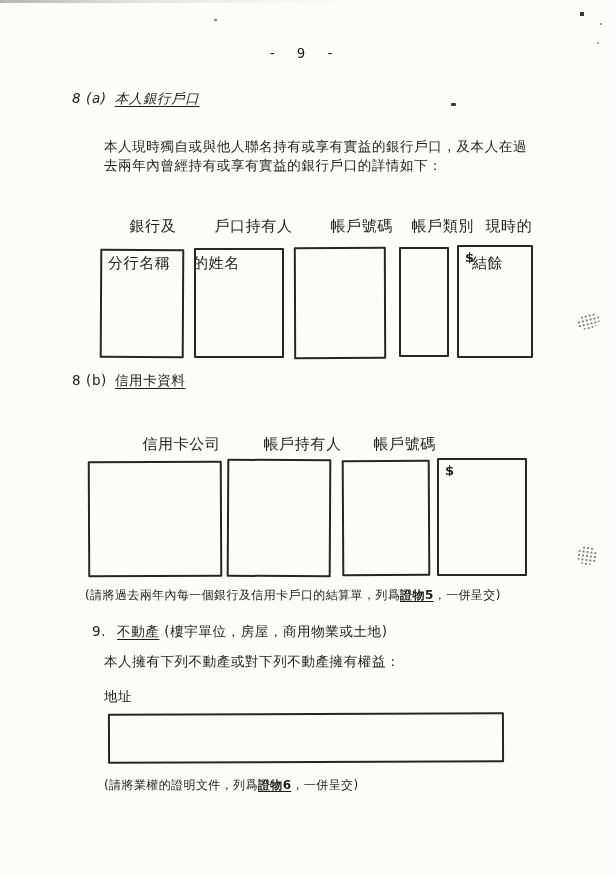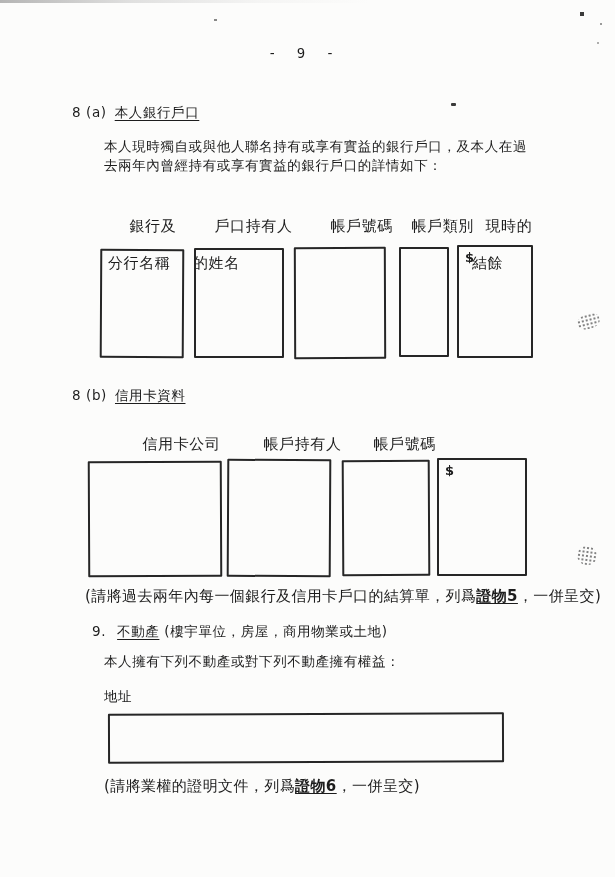--- a/index.html
+++ b/index.html
@@ -24,21 +24,21 @@
   .colhead .l2-indent8  { padding-left:8px;  display:block; }
   .colhead .l2-indent14 { padding-left:14px; display:block; }
   .colhead .l2 { display:block; }
   .box {
     position:absolute;
     border:2px solid #262626;
     border-radius:1px;
     background:transparent;
   }
   .dollar { position:absolute; top:3px; left:6px; font-size:13px; font-weight:bold; }
-  .note { font-size:15px; letter-spacing:0.4px; white-space:nowrap; }
+  .note { font-size:12px; letter-spacing:0.4px; white-space:nowrap; }
   
   .top-smudge { top:0; left:0; width:370px; height:3px;
     background:linear-gradient(90deg, rgba(110,110,110,.5), rgba(150,150,150,.28) 35%, rgba(190,190,190,.12) 70%, rgba(220,220,220,0)); }
   .squiggle { width:23px; height:15px;
     background-image:radial-gradient(circle, #6d6d6d 1px, transparent 1.4px);
     background-size:4px 4px; border-radius:50% 40% 50% 45%;
     transform:rotate(-14deg); opacity:.85; }
   .squiggle2 { width:20px; height:19px; transform:rotate(8deg); border-radius:50%; }
   .speck { background:#3a3a3a; }
 </style>
@@ -51,21 +51,21 @@
   <div class="abs speck" style="left:580px;top:12px;width:4px;height:4px;"></div>
   <div class="abs speck" style="left:600px;top:23px;width:2px;height:2px;opacity:.5;"></div>
   <div class="abs speck" style="left:597px;top:42px;width:2px;height:2px;opacity:.4;"></div>
   <div class="abs speck" style="left:214px;top:19px;width:3px;height:2px;opacity:.6;"></div>
   <div class="abs speck" style="left:451px;top:103px;width:5px;height:3px;border-radius:1px;"></div>
   <div class="abs squiggle" style="left:577px;top:314px;"></div>
   <div class="abs squiggle squiggle2" style="left:577px;top:546px;"></div>
 
   <div class="abs pagenum" style="left:268px;top:45px;">- 9 -</div>
 
-  <div class="abs cjk heading" style="left:72px;top:103px;">
+  <div class="abs cjk heading" style="left:72px;top:89px;font-style:italic;">
     <span class="lbl">8 (a)</span><span class="u">本人銀行戶口</span>
   </div>
 
   <div class="abs cjk para" style="left:104px;top:137px;">本人現時獨自或與他人聯名持有或享有實益的銀行戶口，及本人在過去兩年內曾經持有或享有實益的銀行戶口的詳情如下：</div>
 
   <div class="colhead" style="left:108px;top:198px;">
     <span>銀行及</span>
     <span class="l2">分行名稱</span>
   </div>
   <div class="colhead" style="left:193px;top:198px;">
@@ -84,21 +84,21 @@
   </div>
 
   <div class="box" style="left:100px;top:249px;width:80px;height:105px;transform:rotate(.3deg);"></div>
   <div class="box" style="left:194px;top:248px;width:86px;height:106px;"></div>
   <div class="box" style="left:294px;top:247px;width:88px;height:108px;transform:rotate(-.2deg);"></div>
   <div class="box" style="left:399px;top:247px;width:46px;height:106px;"></div>
   <div class="box" style="left:457px;top:245px;width:72px;height:109px;">
     <span class="dollar">$</span>
   </div>
 
-  <div class="abs cjk heading" style="left:72px;top:386px;">
+  <div class="abs cjk heading" style="left:72px;top:371px;">
     <span class="lbl">8 (b)</span><span class="u">信用卡資料</span>
   </div>
 
   <div class="colhead" style="left:121px;top:416px;">
     <span>信用卡公司</span>
   </div>
   <div class="colhead" style="left:242px;top:416px;">
     <span>帳戶持有人</span>
   </div>
   <div class="colhead" style="left:352px;top:416px;">

